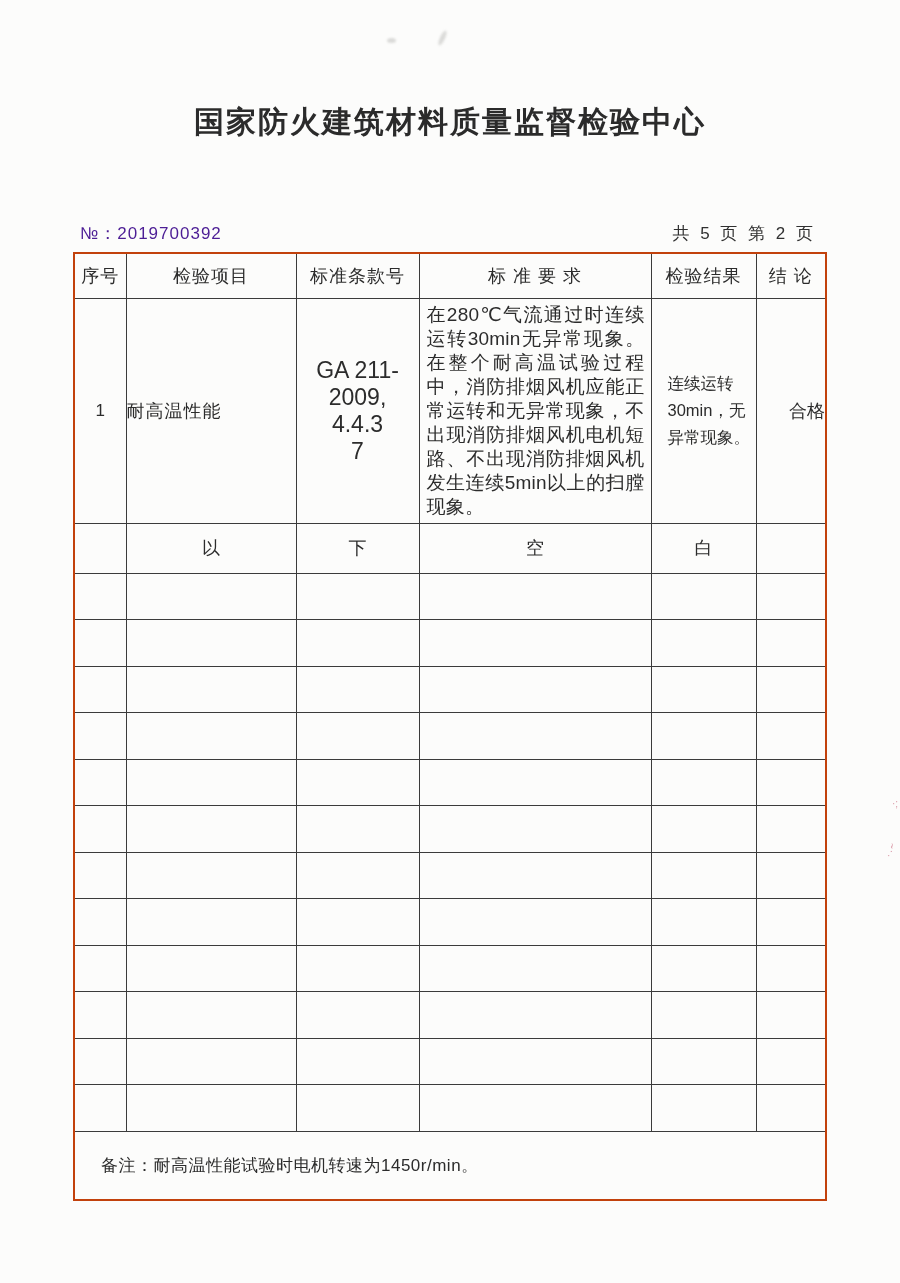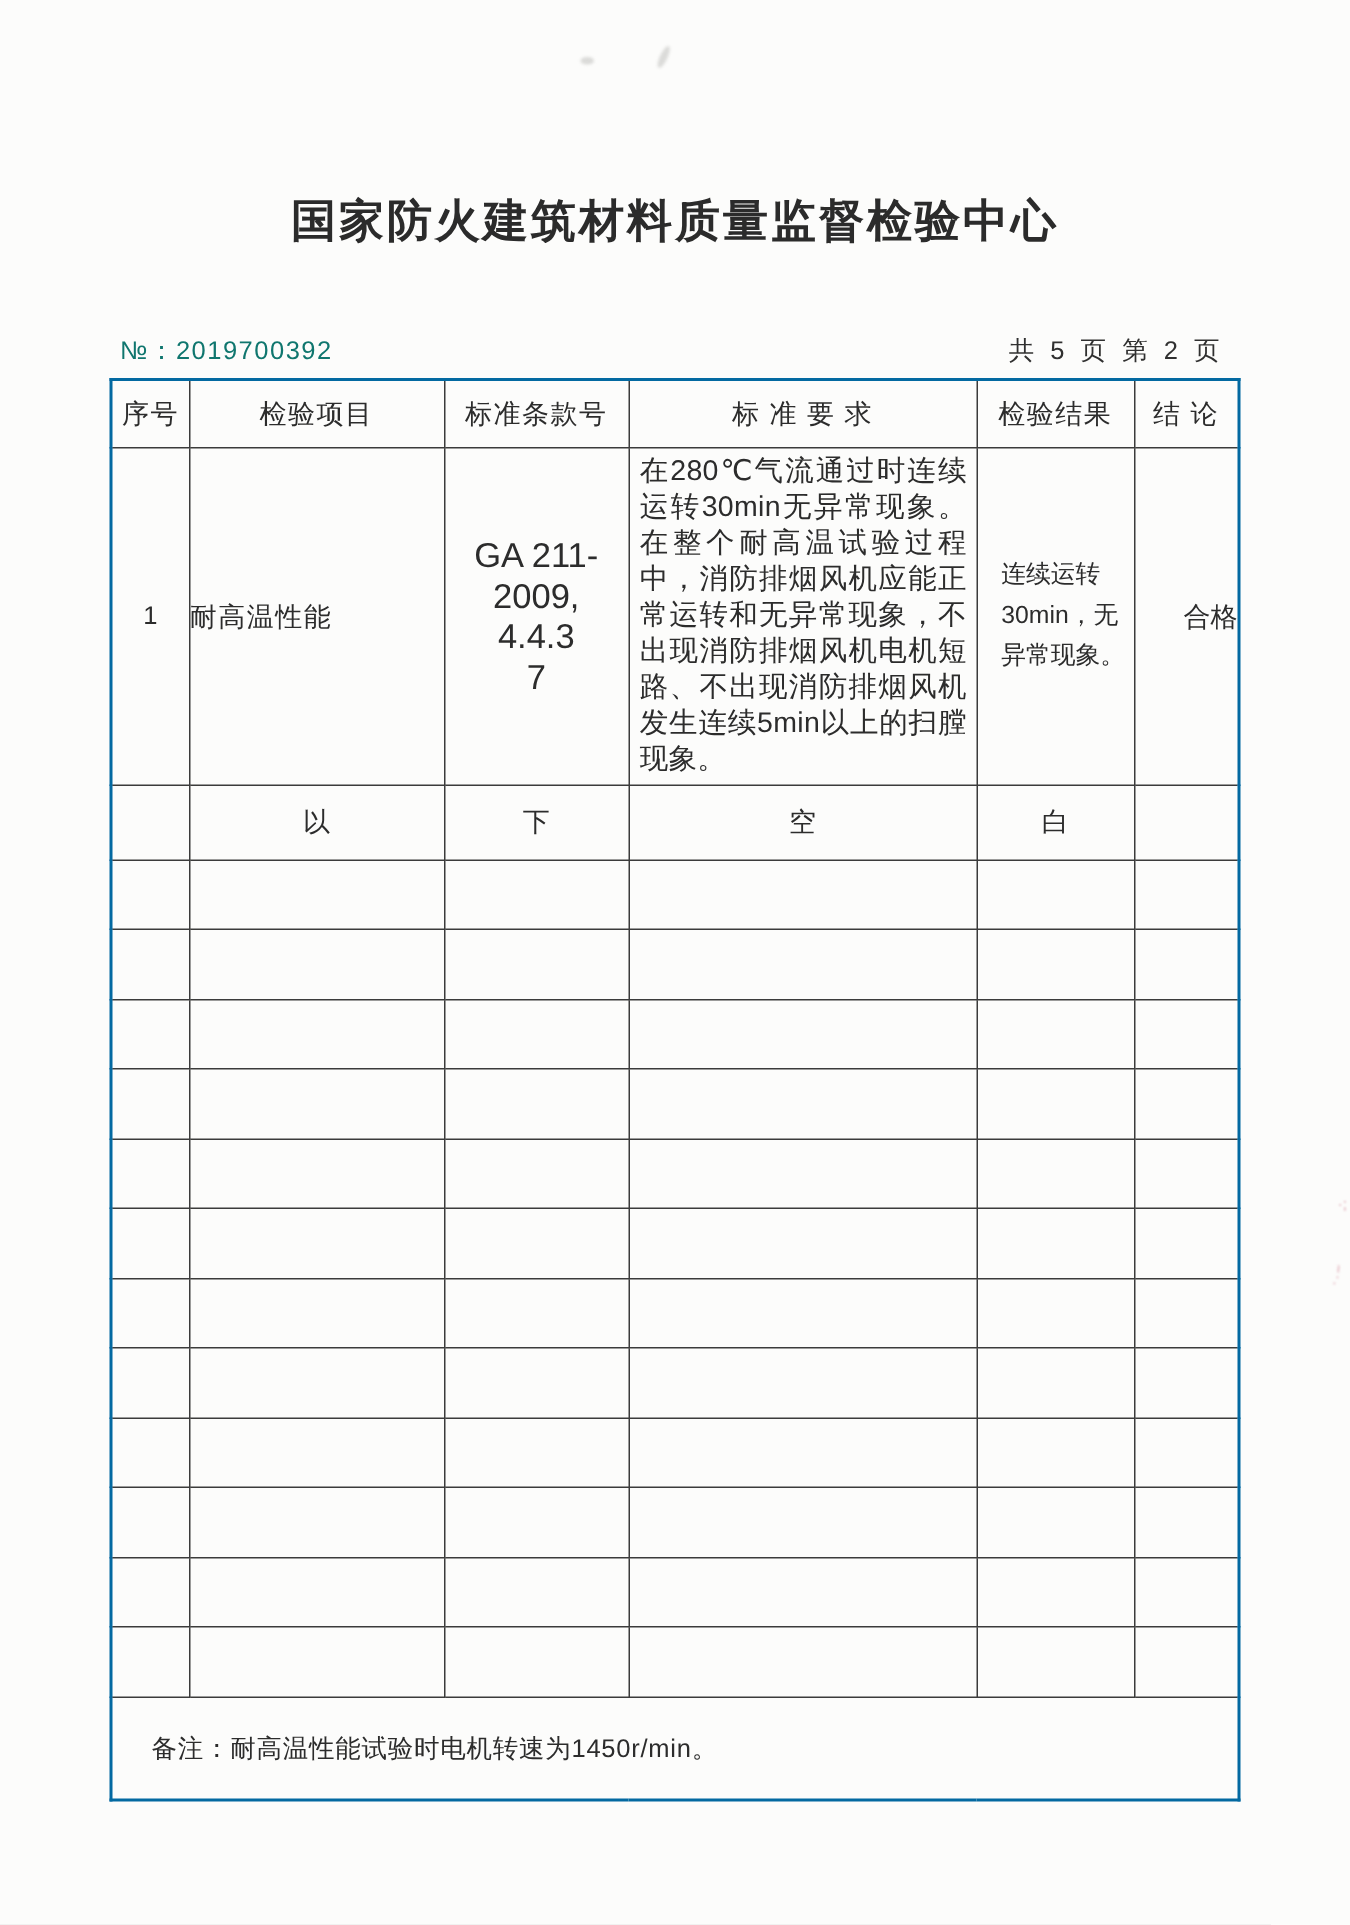--- a/index.html
+++ b/index.html
@@ -15,37 +15,36 @@
     overflow: hidden;
   }
   .title {
     position: absolute;
     top: 102px; left: 0; width: 100%;
     text-align: center;
     font-size: 30px;
     font-weight: bold;
     letter-spacing: 2px;
     color: #2b2b2b;
-    margin-top: 25px;
   }
   .subtitle {
     position: absolute;
     top: 149px; left: 0; width: 100%;
     text-align: center;
     font-size: 30px;
     font-weight: bold;
     letter-spacing: 5px;
     color: #2b2b2b;
   }
   .report-no {
     position: absolute;
     top: 222px; left: 80px;
     font-size: 17px;
     letter-spacing: 1px;
-    color: #0f766e;
+    color: #4c1d95;
   }
   .pagination {
     position: absolute;
     top: 222px; right: 84px;
     font-size: 17px;
     letter-spacing: 3px;
     color: #303030;
     margin-left: 34px;
   }
   table.summary {
@@ -53,21 +52,21 @@
     top: 252px; left: 73px;
     width: 752px;
     border-collapse: collapse;
     table-layout: fixed;
   }
   table.summary th, table.summary td {
     border: 1.6px solid #3b3b3b;
     color: #2c2c2c;
     overflow: hidden;
   }
-  table.summary { border: 2px solid #0369a1; }
+  table.summary { border: 2px solid #c2410c; }
   tr.header-row { height: 45px; }
   tr.header-row th {
     font-size: 18px;
     font-weight: normal;
     letter-spacing: 1px;
     text-align: center;
     vertical-align: middle;
   }
   tr.data-row { height: 193px; }
   td.cell-center { text-align: center; vertical-align: middle; font-size: 17px; }

